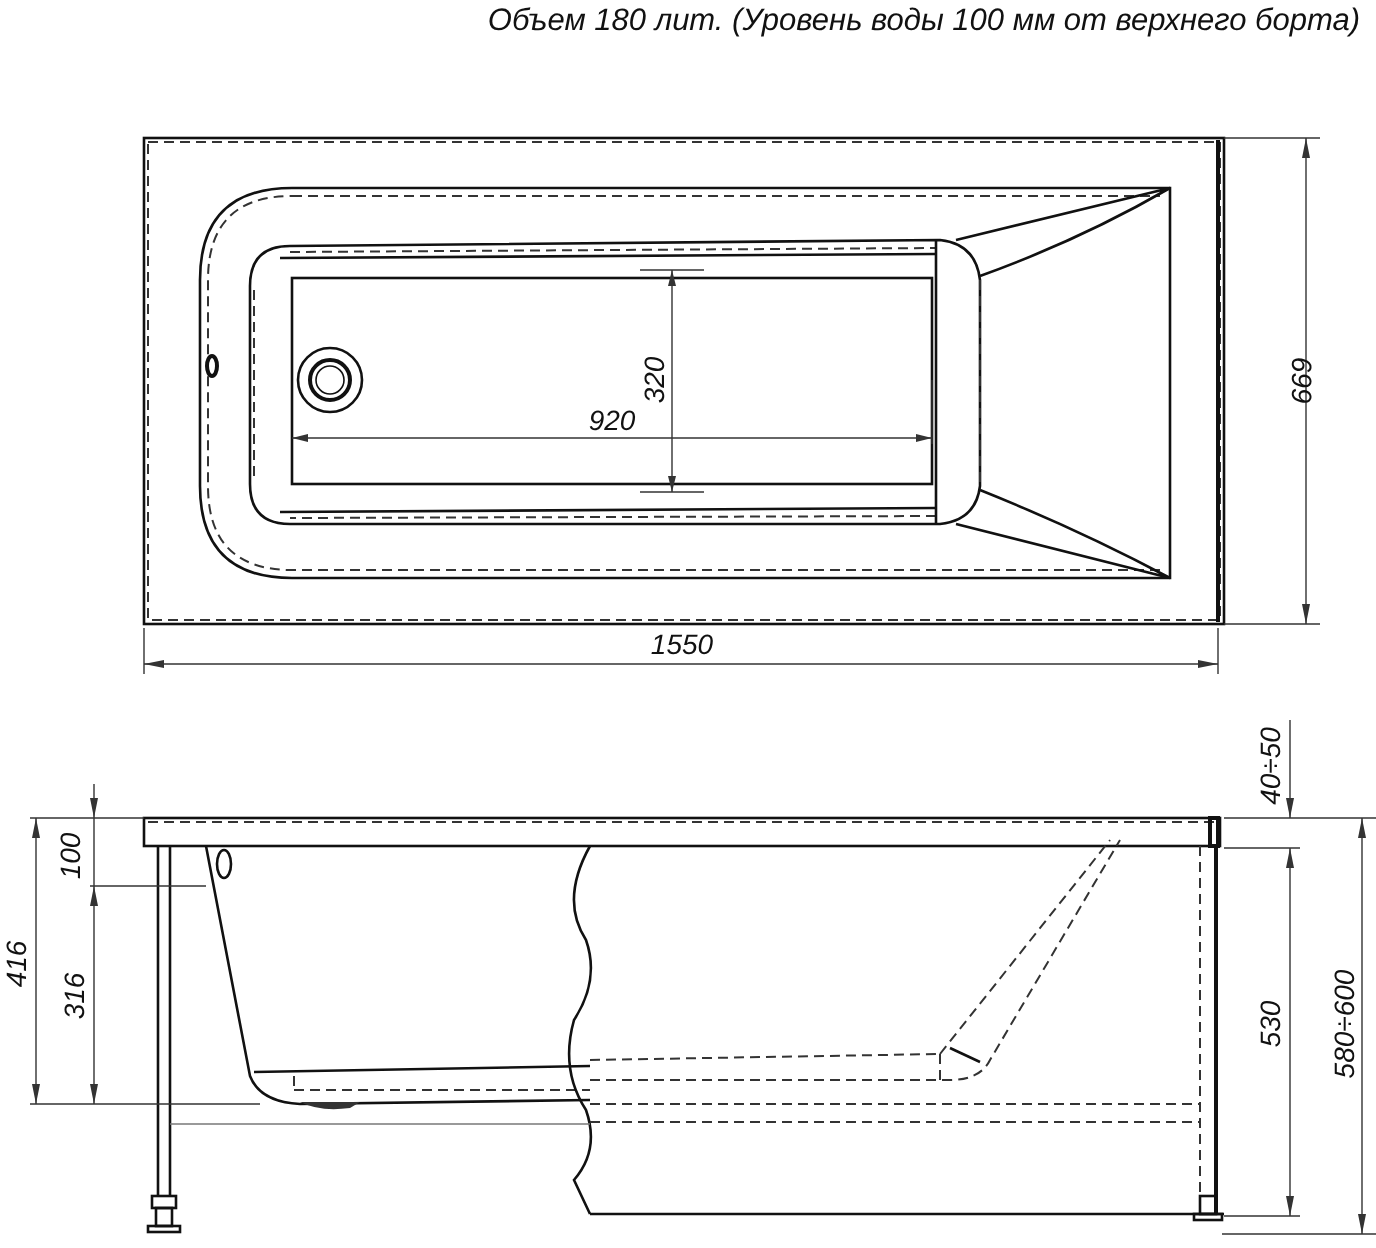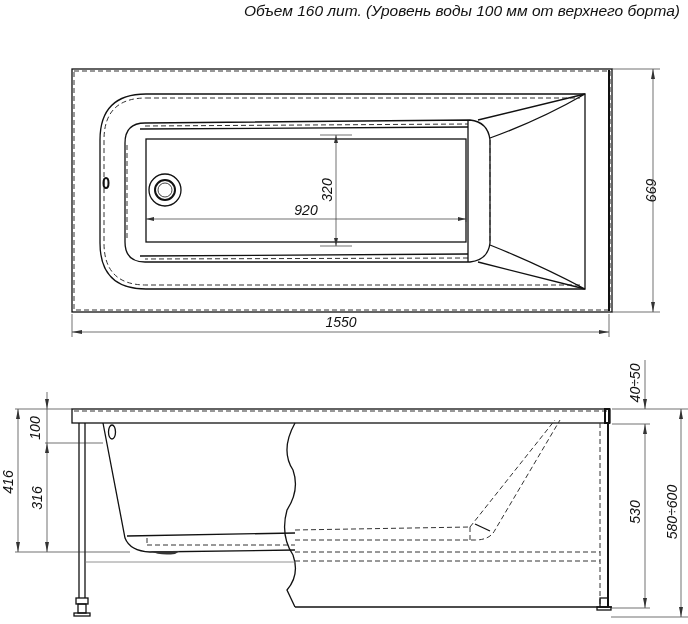--- a/index.html
+++ b/index.html
@@ -17,21 +17,21 @@
     .s { stroke: #111; fill: none; stroke-width: 1.3; }
     .t { stroke: #111; fill: none; stroke-width: 0.8; }
     .th { stroke: #111; fill: none; stroke-width: 2; }
     .d { stroke: #333; fill: none; stroke-width: 1; stroke-dasharray: 5 3; }
     .dim { stroke: #333; fill: none; stroke-width: 0.7; }
     .g { stroke: #777; fill: none; stroke-width: 0.8; }
   </style>
 </head>
 <body>
 
-<div class="title">Объем 160 лит. (Уровень воды 100 мм от верхнего борта)</div>
+<div class="title">Объем 180 лит. (Уровень воды 100 мм от верхнего борта)</div>
 
 <svg id="drawing" viewBox="0 0 688 624" xmlns="http://www.w3.org/2000/svg">
 
   <g>
 
     <rect class="s" x="72" y="69" width="540" height="243"></rect>
     <rect class="d" x="74" y="71" width="536" height="239"></rect>
     <line class="th" x1="609" y1="70" x2="609" y2="311"></line>
 
     <path class="s" d="M 146 94 L 585 94 L 585 289 L 146 289 Q 100 289 100 243 L 100 140 Q 100 94 146 94 Z"></path>

